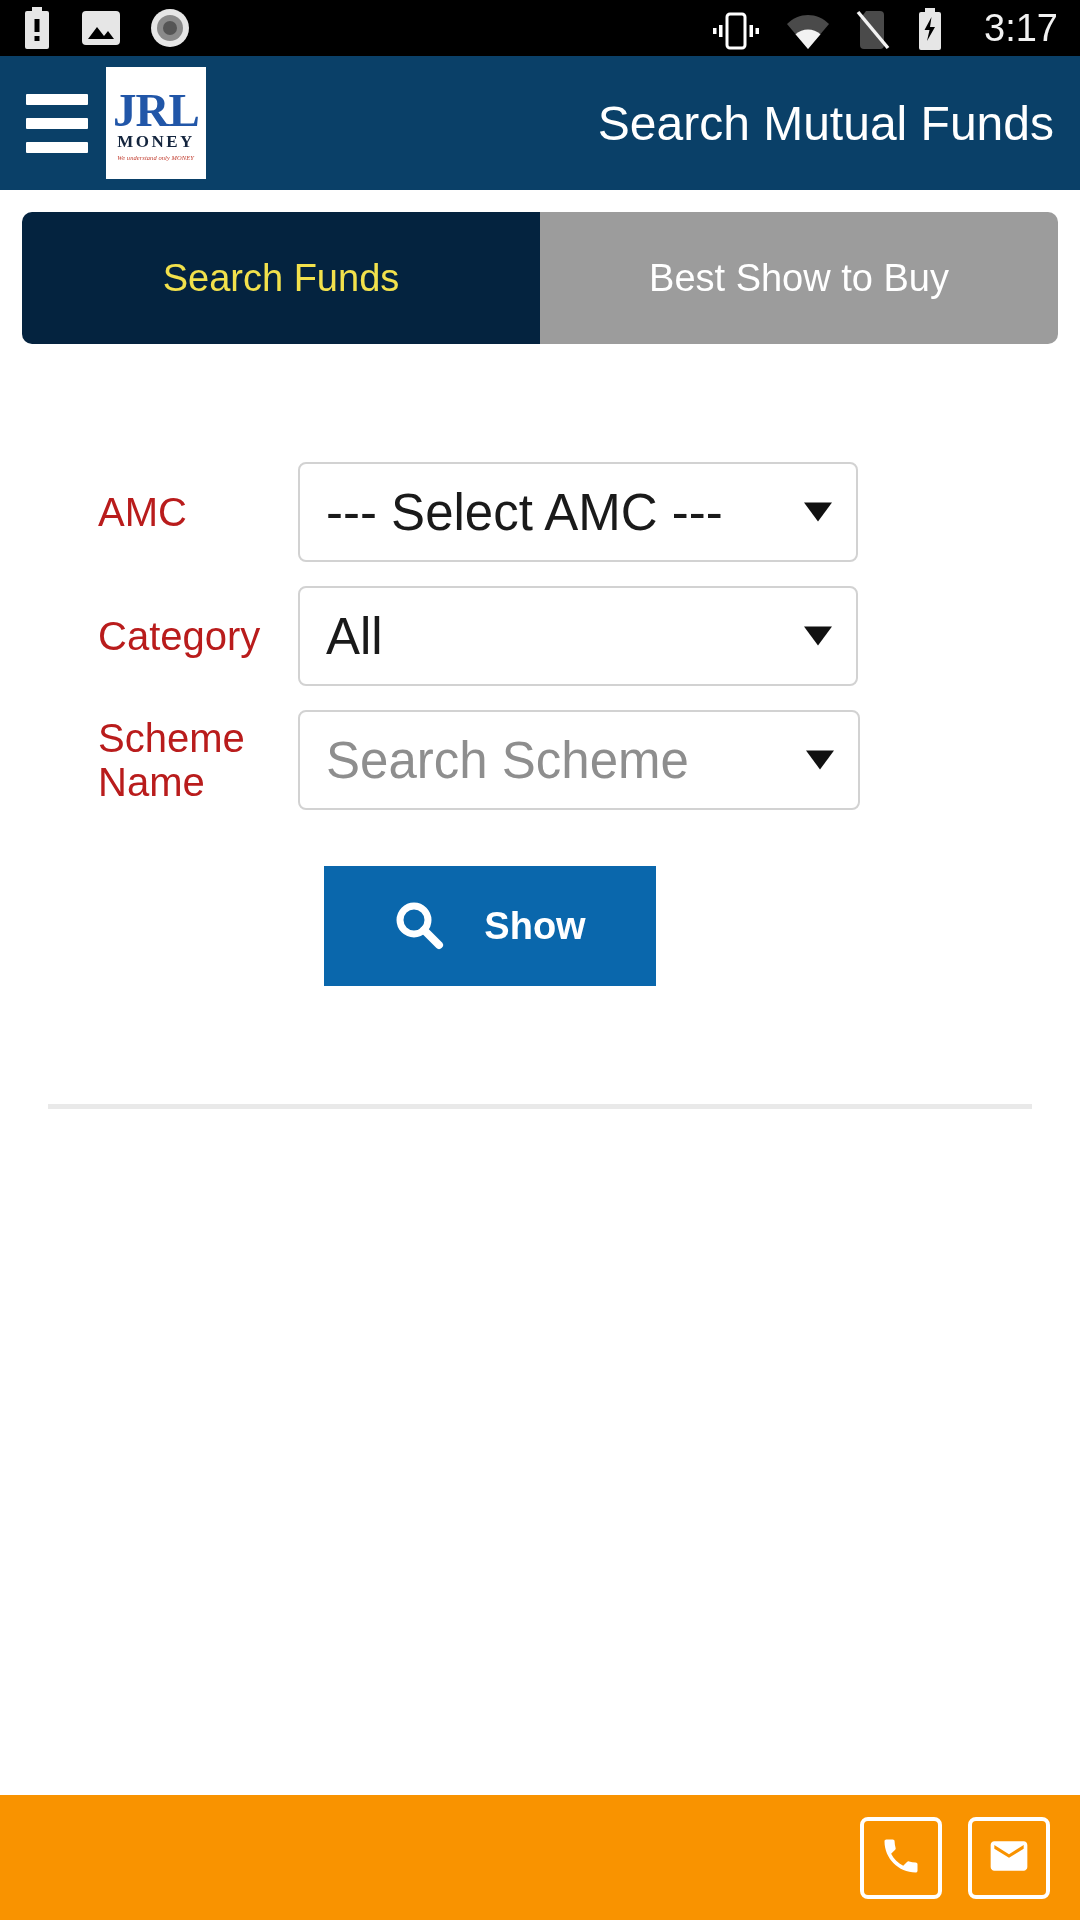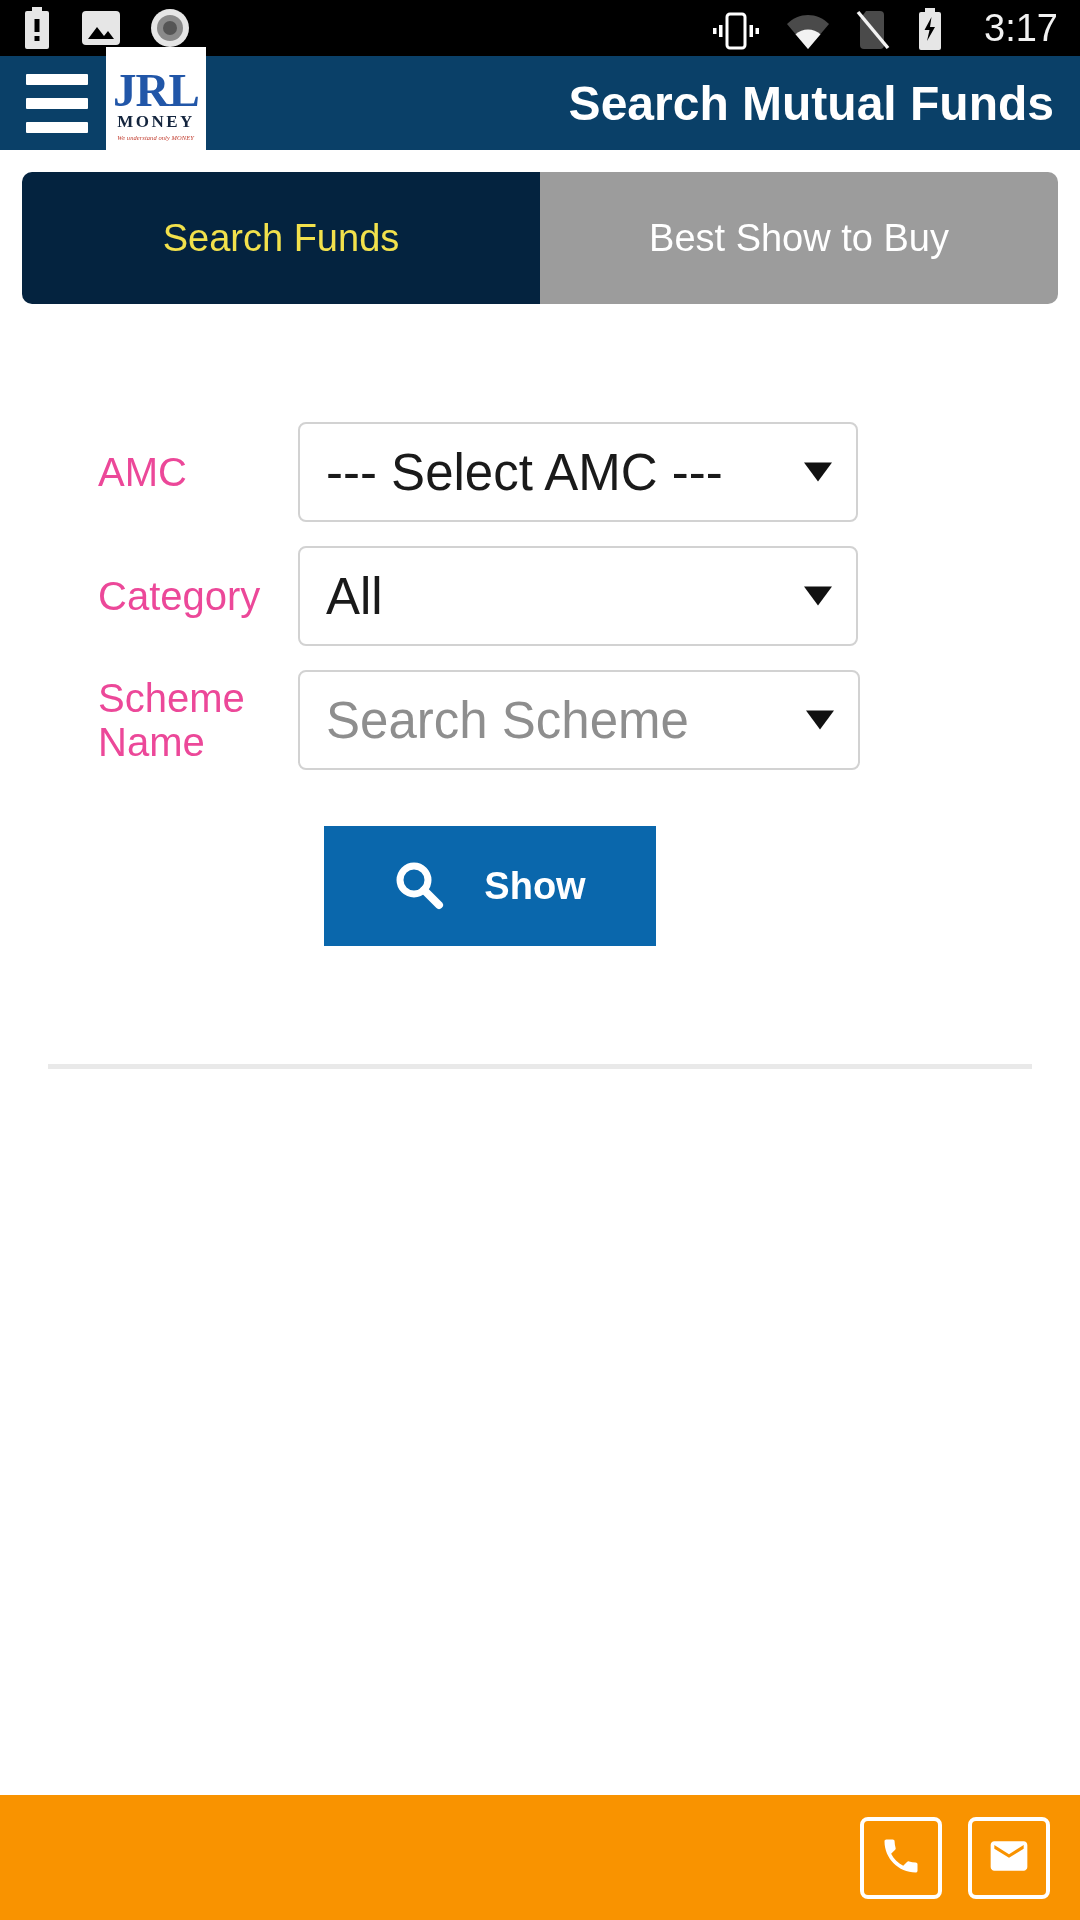--- a/index.html
+++ b/index.html
@@ -21,21 +21,21 @@
   .sb-left { display:flex; align-items:center; gap:30px; }
   .sb-right { margin-left:auto; display:flex; align-items:flex-end; gap:26px; }
   .sb-time {
     color:#f2f2f2; font-size:38px; font-weight:400;
     letter-spacing:0px; margin-left:14px;
   }
   .icn { display:block; }
 
   
   .header {
-    height:94px; background:#0a4068;
+    height:134px; background:#0a4068;
     display:flex; align-items:center;
     position:relative;
   }
   .hamburger {
     width:62px; margin-left:26px;
     display:flex; flex-direction:column; gap:13px;
     cursor:pointer;
   }
   .hamburger span {
     display:block; height:11px; background:#ffffff; border-radius:1px;
@@ -58,21 +58,21 @@
     letter-spacing:2.5px; line-height:1.1; margin-top:1px;
   }
   .logo-tag {
     font-family:"Liberation Serif", serif;
     font-size:7px; color:#c0392b; font-style:italic;
     letter-spacing:0.1px; margin-top:2px; white-space:nowrap;
     transform:scaleX(0.92);
   }
   .header-title {
     position:absolute; right:26px;
-    color:#ffffff; font-size:48px; font-weight:700;
+    color:#ffffff; font-size:48px; font-weight:400;
     letter-spacing:0px;
   }
 
   
   .tabs {
     margin:22px 22px 0 22px;
     display:flex; height:132px;
     border-radius:10px; overflow:hidden;
   }
   .tab {
@@ -86,21 +86,21 @@
   .form {
     margin-top:118px;
     padding:0 26px;
   }
   .form-row {
     display:flex; align-items:center;
     margin-bottom:24px;
   }
   .form-label {
     width:272px; flex:none;
-    font-size:40px; color:#ec4899;
+    font-size:40px; color:#b91c1c;
     padding-left:72px; line-height:1.1;
   }
   .select-wrap { position:relative; flex:1; max-width:560px; }
   .select-box {
     width:100%; height:100px;
     border:2px solid #d2d2d2; border-radius:8px;
     background:#ffffff;
     display:flex; align-items:center;
     padding:0 26px;
     font-size:51px; color:#1a1a1a;

